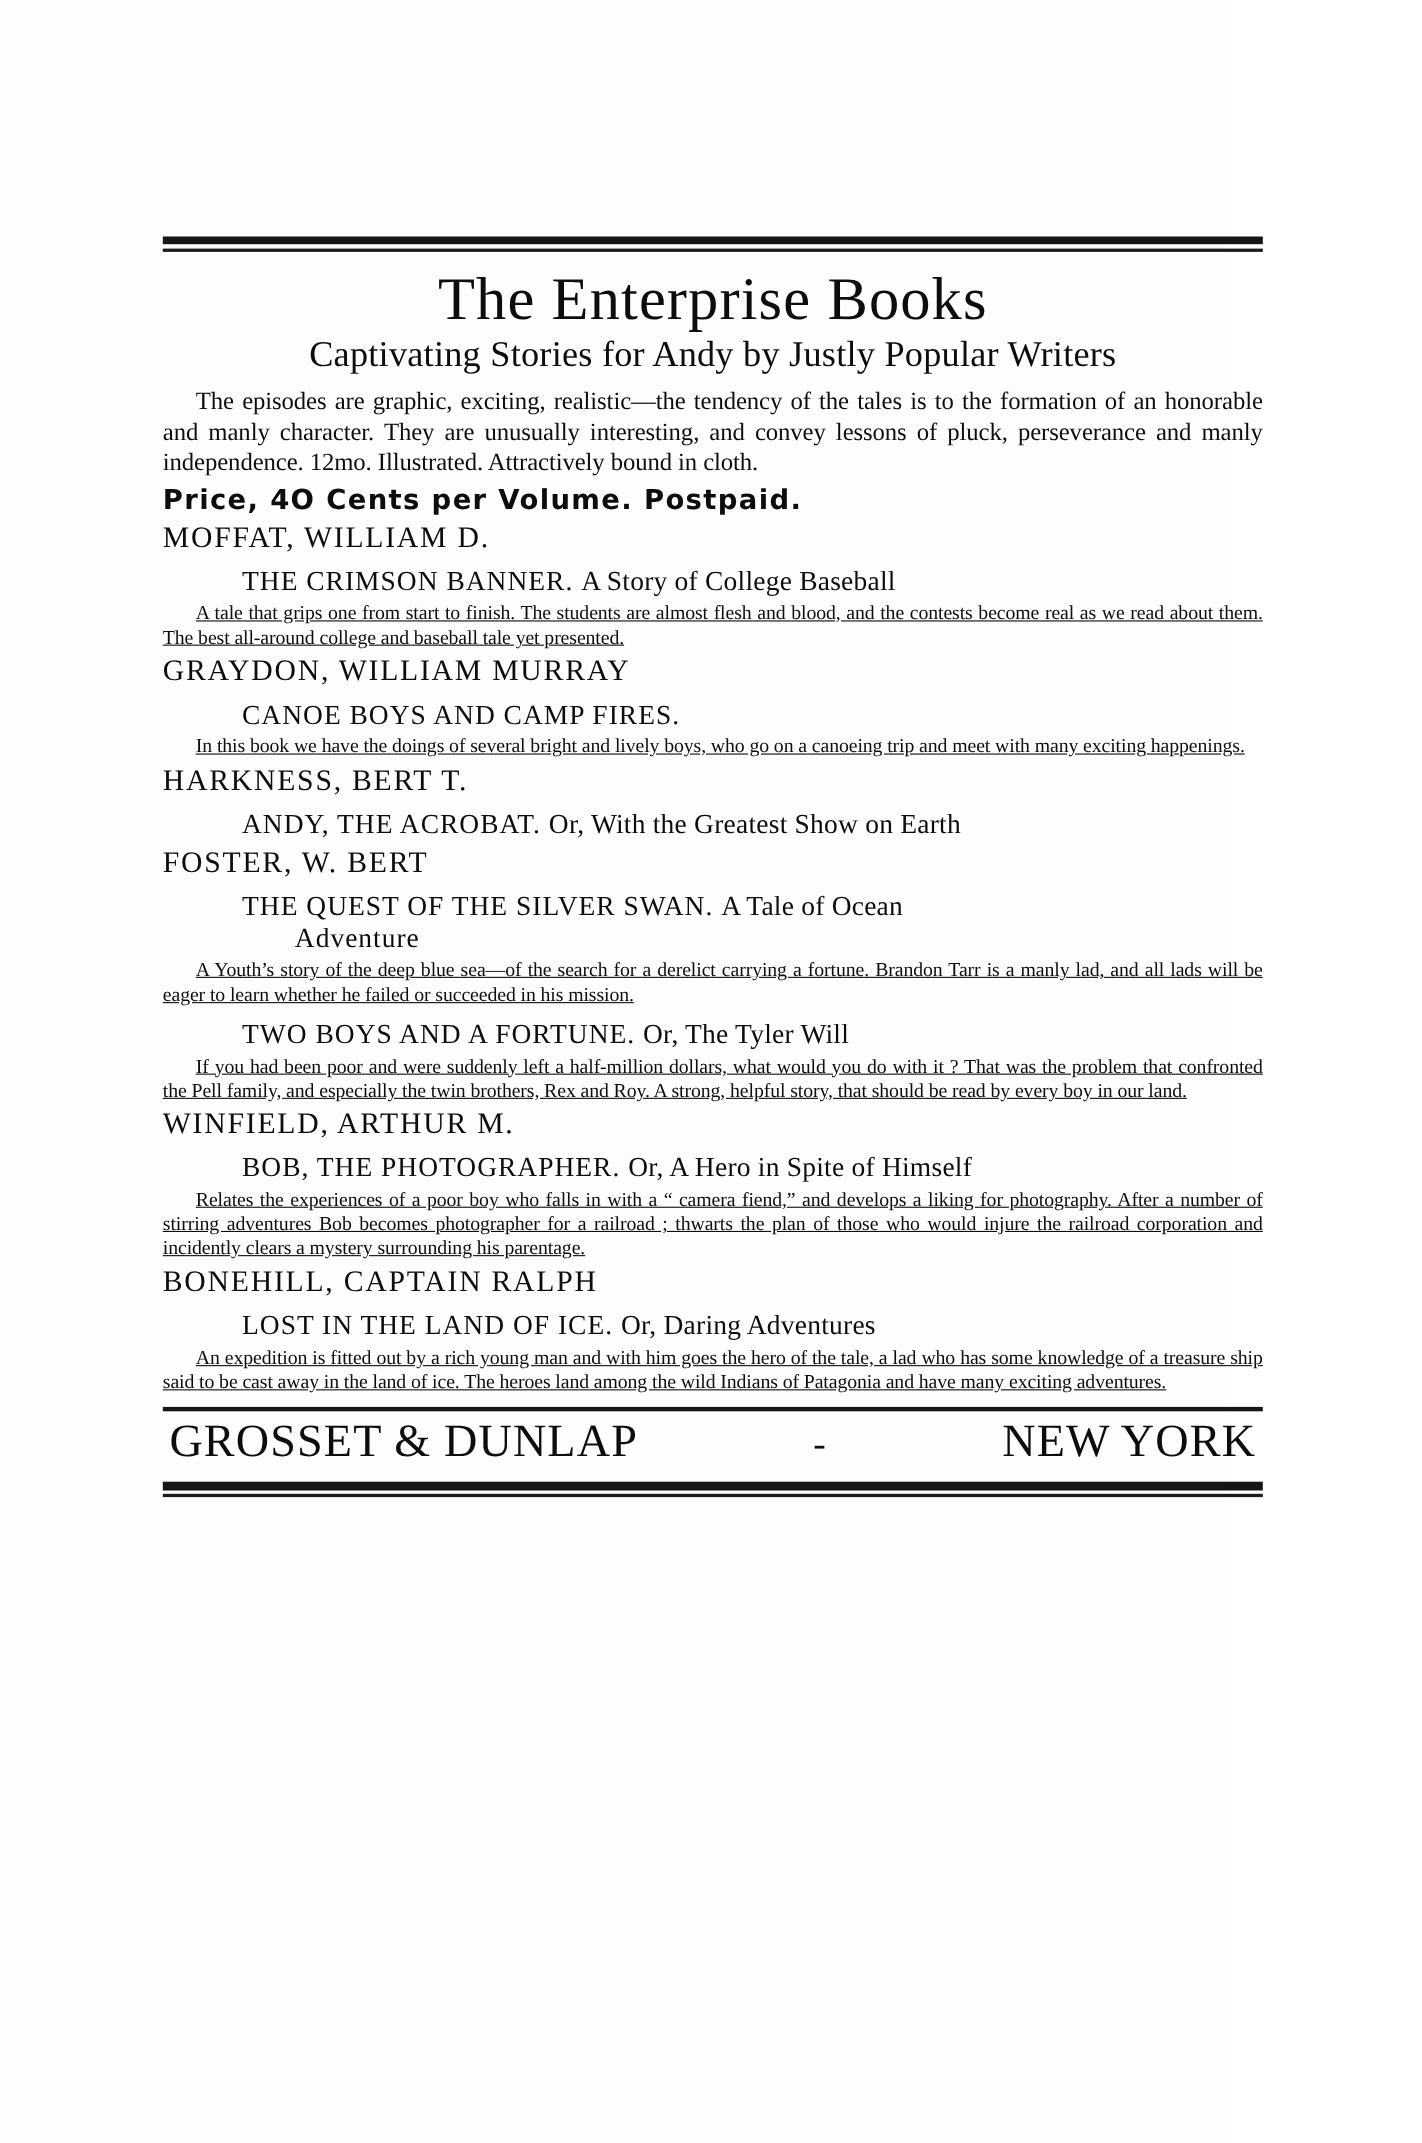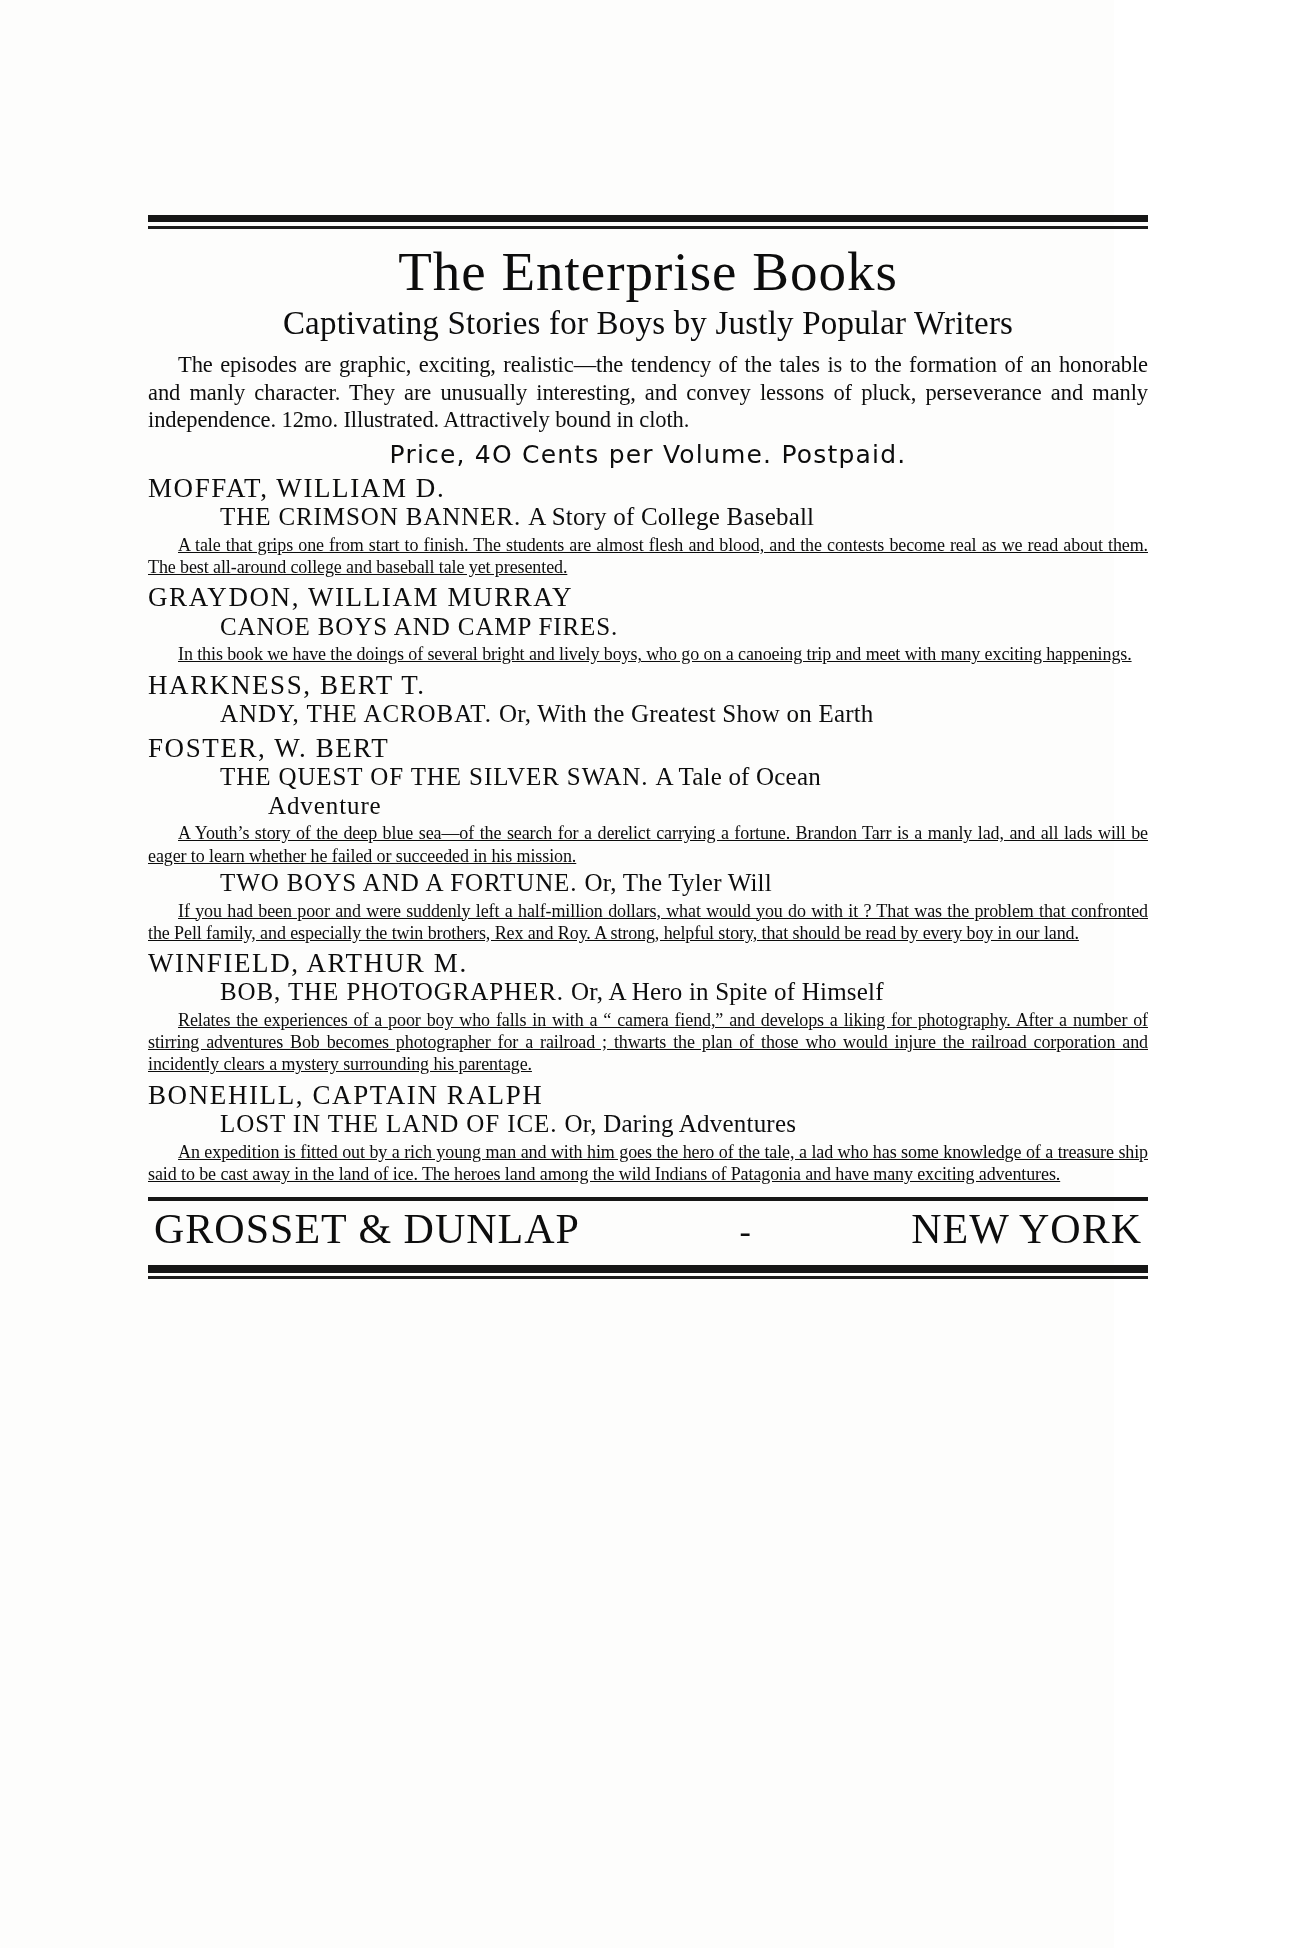--- a/index.html
+++ b/index.html
@@ -68,37 +68,37 @@
   }
   p.lead {
     font-size: 22.5px;
     line-height: 1.23;
     margin: 0 0 4px 0;
     text-align: justify;
     text-indent: 30px;
     letter-spacing: -0.1px;
   }
   .price {
-    text-align: center;
+    text-align: left;
     font-family: "DejaVu Sans", sans-serif;
-    font-weight: normal;
+    font-weight: bold;
     font-size: 25px;
     letter-spacing: 1.2px;
     margin: 6px 0 4px 0;
   }
   .author {
     font-size: 27px;
     letter-spacing: 1.6px;
     margin: 4px 0 0 0;
     line-height: 1.12;
   }
   .booktitle {
     font-size: 25px;
     letter-spacing: 0.9px;
-    margin: 0 0 0 72px;
+    margin: 12px 0 0 72px;
     line-height: 1.15;
   }
   .booktitle .sub {
     letter-spacing: 0.2px;
   }
   .booktitle .cont {
     display: block;
     margin-left: 48px;
   }
   p.desc {
@@ -125,21 +125,21 @@
 </style>
 </head>
 <body>
 
 <div class="page">
   <div class="sheet">
 
     <div class="rule-top"></div>
 
     <h1 class="title">The Enterprise Books</h1>
-    <h2 class="subtitle">Captivating Stories for Boys by Justly Popular Writers</h2>
+    <h2 class="subtitle">Captivating Stories for Andy by Justly Popular Writers</h2>
 
     <p class="lead">The episodes are graphic, exciting, realistic—the tendency of the tales is to the formation of an honorable and manly character.   They are unusually interesting, and convey lessons of pluck, perseverance and manly independence.  12mo.  Illustrated.  Attractively bound in cloth.</p>
 
     <div class="price">Price, 4O Cents per Volume.  Postpaid.</div>
 
     <div class="entry">
       <div class="author">MOFFAT, WILLIAM D.</div>
       <div class="booktitle">
         <span>THE CRIMSON BANNER.</span>
         <span class="sub">A Story of College Baseball</span>

